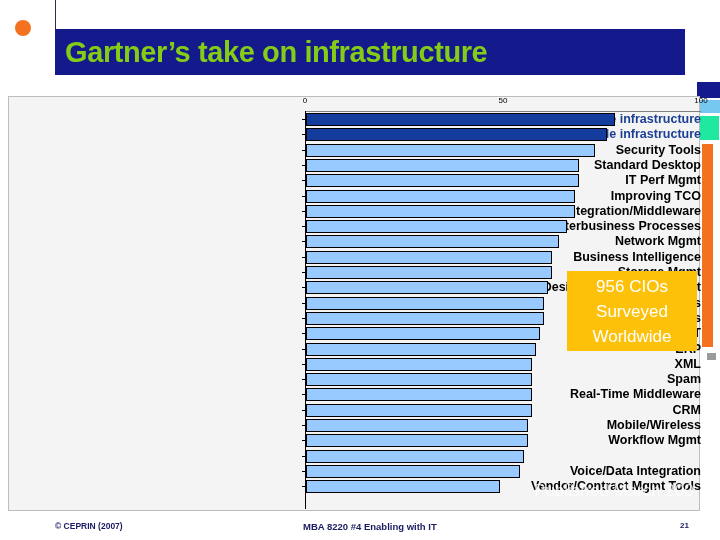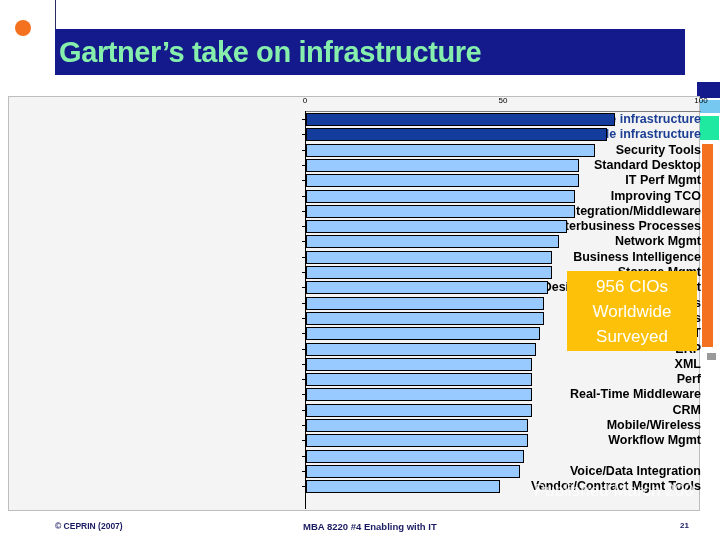--- a/index.html
+++ b/index.html
@@ -11,22 +11,22 @@
   #deco-vline{position:absolute;left:55px;top:0;width:1px;height:29px;background:#2b2b5e;}
   #deco-hline{position:absolute;left:55px;top:29px;width:70px;height:1px;background:#2b2b5e;}
   #deco-dot{position:absolute;left:15px;top:20px;width:16px;height:16px;border-radius:50%;
             background:#f4711f;}
   
   #title-bar{
     position:absolute;left:55px;top:29px;width:630px;height:46px;
     background:#141a8c;display:flex;align-items:center;
   }
   #title-text{
-    color:#86efac;font-size:29px;font-weight:bold;letter-spacing:-0.4px;
-    padding-left:4px;white-space:nowrap;
+    color:#84cc16;font-size:29px;font-weight:bold;letter-spacing:-0.4px;
+    padding-left:10px;white-space:nowrap;
     font-family:"Liberation Sans",sans-serif;
   }
   
   #deco-col{position:absolute;left:697px;top:82px;width:23px;height:290px;}
   #deco-sq-navy{position:absolute;left:0px;top:0px;width:23px;height:16px;background:#141a8c;}
   #deco-sq-lblue{position:absolute;left:0px;top:18px;width:23px;height:13px;background:#77c8f0;}
   #deco-sq-dot{position:absolute;left:8px;top:22px;width:6px;height:6px;background:#ffffff;
                border:1px solid #141a8c;box-sizing:border-box;}
   #deco-sq-green{position:absolute;left:3px;top:34px;width:19px;height:24px;background:#1fe9a0;}
   #deco-bar-orange{position:absolute;left:5px;top:62px;width:11px;height:203px;background:#f4711f;}
@@ -190,21 +190,21 @@
           <span class="bar-label">ERP</span>
           <div class="tick-mark" style="top: 7px;"></div>
           <div class="bar-rect" title="ERP: 58" style="width: 229.68px;"></div>
         </div>
         <div class="bar-row" style="top: 259.8px; width: 692px;">
           <span class="bar-label">XML</span>
           <div class="tick-mark" style="top: 7px;"></div>
           <div class="bar-rect" title="XML: 57" style="width: 225.72px;"></div>
         </div>
         <div class="bar-row" style="top: 275.1px; width: 692px;">
-          <span class="bar-label">Perf</span>
+          <span class="bar-label">Spam</span>
           <div class="tick-mark" style="top: 7px;"></div>
           <div class="bar-rect" title="Spam: 57" style="width: 225.72px;"></div>
         </div>
         <div class="bar-row" style="top: 290.4px; width: 692px;">
           <span class="bar-label">Real-Time Middleware</span>
           <div class="tick-mark" style="top: 7px;"></div>
           <div class="bar-rect" title="Real-Time Enterprise: 57" style="width: 225.72px;"></div>
         </div>
         <div class="bar-row" style="top: 305.7px; width: 692px;">
           <span class="bar-label">CRM</span>
@@ -238,22 +238,22 @@
         <div class="bar-row" style="top: 397.5px; width: 692px; margin-top: 48px;">
           <span class="bar-label">Linux</span>
           <div class="tick-mark" style="top: 7px;"></div>
           <div class="bar-rect" title="Linux: 35" style="width: 138.6px;"></div>
         </div>
       </div>
   </div>
 
   <div id="callout">
     <div>956 CIOs</div>
+    <div>Surveyed</div>
     <div>Worldwide</div>
-    <div>Surveyed</div>
   </div>
 
   <div id="published-note">Published March 200</div>
 </div>
 
 <div id="footer-left">© CEPRIN (2007)</div>
 <div id="footer-center">MBA 8220 #4 Enabling with IT</div>
 <div id="footer-right">21</div>
 
 </body></html>

